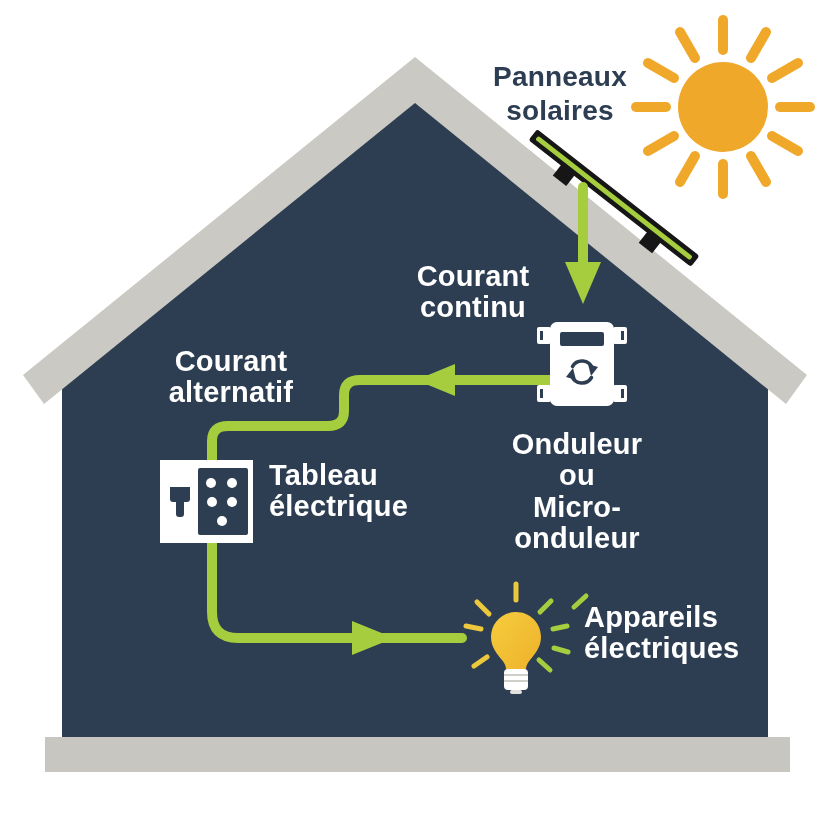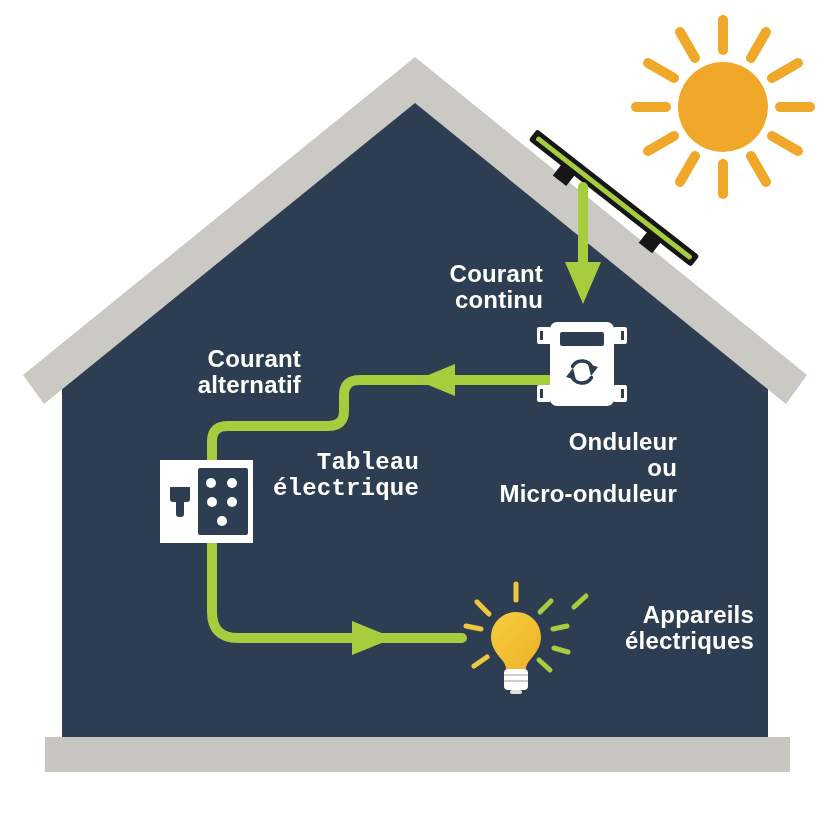--- a/index.html
+++ b/index.html
@@ -27,21 +27,21 @@
   .sk-navy{stroke:var(--navy,#2d3e52);fill:none;stroke-width:3.5;stroke-linecap:round;}
 
   .label{
     position:absolute;
     white-space:pre-line;
     font-weight:700;
     line-height:1.08;
     letter-spacing:.2px;
   }
   .label.center{text-align:center;}
-  .label.white{color:#ffffff;font-size:24px;text-align:right;}
+  .label.white{color:#ffffff;font-size:29px;}
   .label.navy{color:var(--navy,#2d3e52);}
   .label.title{font-size:28px;line-height:1.22;}
 </style>
 </head>
 <body>
 
 <div class="stage">
 
   <svg width="838" height="838" viewBox="0 0 838 838">
     <defs>
@@ -136,29 +136,31 @@
       <path fill="url(#bulbGrad)" d="M516,612 c-14,0 -25,11 -25,25 c0,10 6,17 11,23 c2.5,3 4,6 4,9 h20 c0,-3 1.5,-6 4,-9 c5,-6 11,-13 11,-23 c0,-14 -11,-25 -25,-25 z"></path>
       <g>
         <rect class="f-white" x="504" y="669" width="24" height="21" rx="4"></rect>
         <rect fill="#cfcfca" x="504" y="674" width="24" height="2"></rect>
         <rect fill="#cfcfca" x="504" y="680" width="24" height="2"></rect>
         <rect fill="#e2e2dd" x="510" y="690" width="12" height="4" rx="2"></rect>
       </g>
     </g>
   </svg>
 
+  <div class="label navy title center" style="left:460px;top:60px;width:200px;">Panneaux
+solaires</div>
 
   <div class="label white center" style="left:403px;top:261px;width:140px;">Courant
 continu</div>
 
   <div class="label white center" style="left:161px;top:346px;width:140px;">Courant
 alternatif</div>
 
   <div class="label white center" style="left:477px;top:429px;width:200px;">Onduleur
 ou
 Micro-onduleur</div>
 
-  <div class="label white" style="left:269px;top:450px;width:150px;font-family:Liberation Mono, monospace;">Tableau
+  <div class="label white" style="left:269px;top:460px;width:150px;">Tableau
 électrique</div>
 
   <div class="label white" style="left:584px;top:602px;width:170px;">Appareils
 électriques</div>
 </div>
 
 </body></html>

